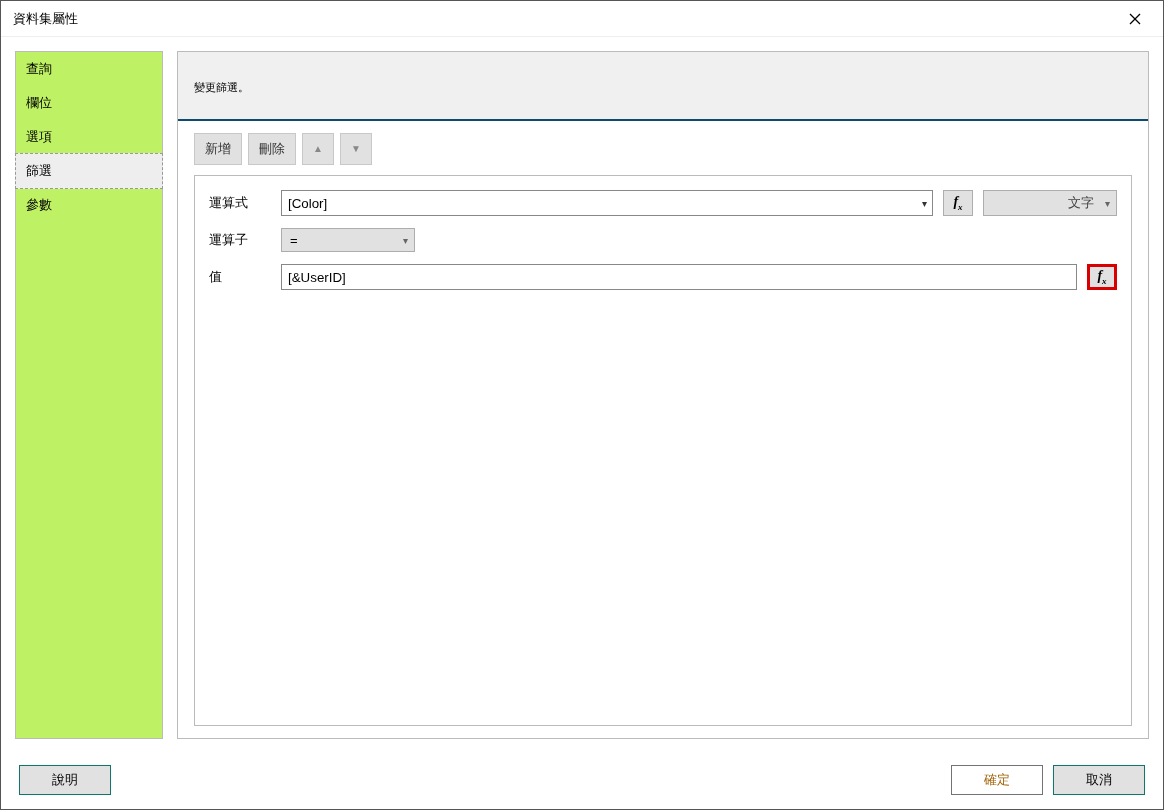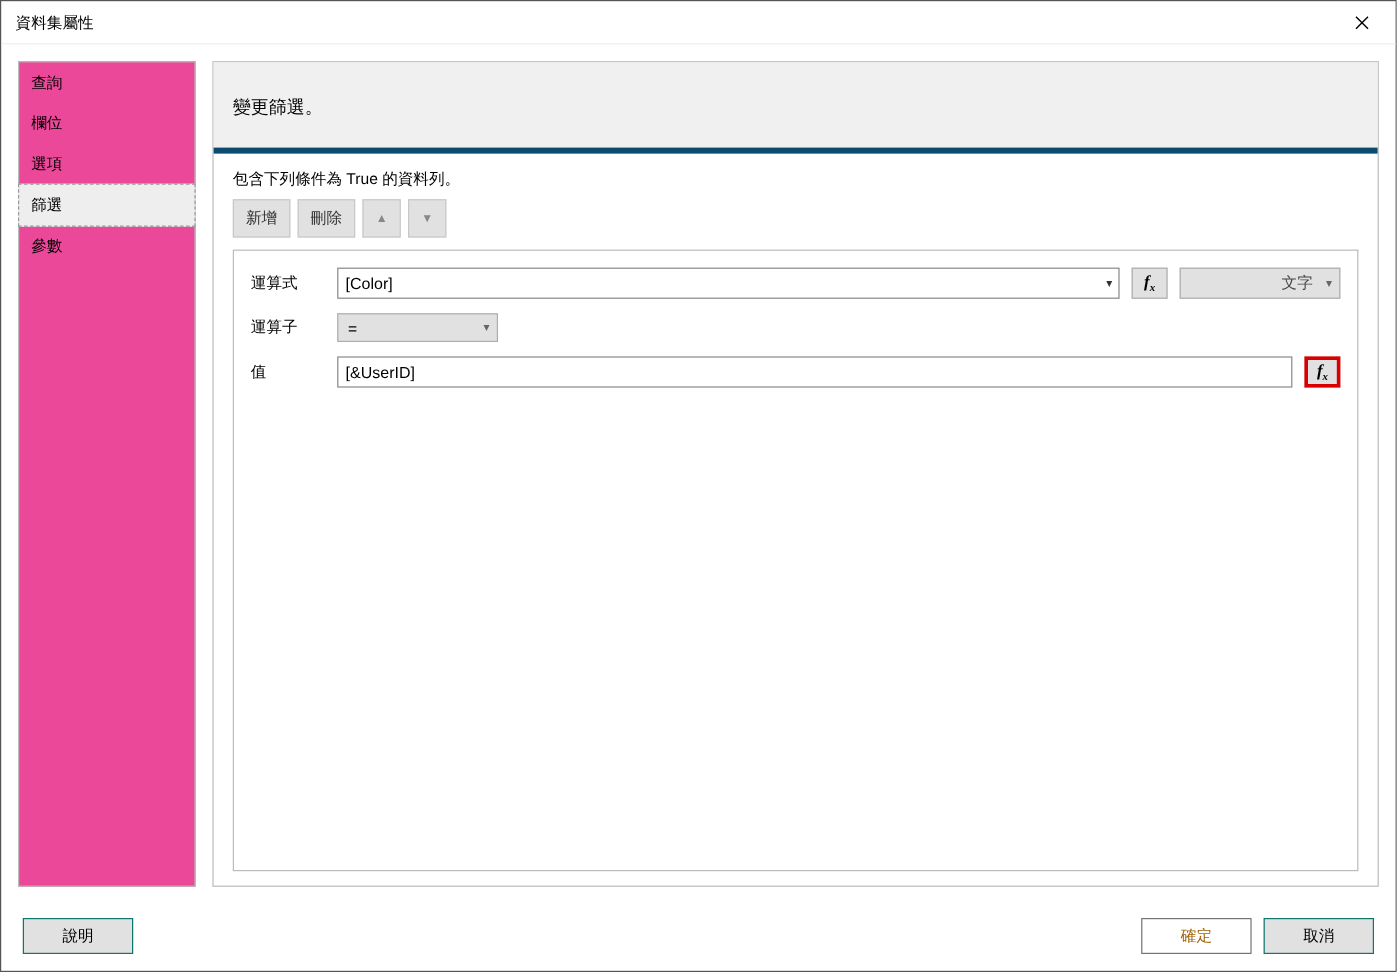--- a/index.html
+++ b/index.html
@@ -36,21 +36,21 @@
   .body {
     flex: 1;
     display: flex;
     padding: 14px;
     gap: 14px;
     min-height: 0;
   }
   .sidebar {
     width: 148px;
     border: 1px solid #bbb;
-    background: #ec4899;
+    background: #bef264;
     display: flex;
     flex-direction: column;
   }
   .sidebar-item {
     padding: 8px 10px;
     cursor: pointer;
     border-bottom: none;
   }
   .sidebar-item.selected {
     background: #eee;
@@ -58,23 +58,23 @@
     margin: -1px;
   }
   .content {
     flex: 1;
     display: flex;
     flex-direction: column;
     border: 1px solid #bbb;
   }
   .content-header {
     background: #f0f0f0;
-    border-bottom: 5px solid #0c4a6e;
+    border-bottom: 2px solid #0c4a6e;
     padding: 28px 16px 24px 16px;
-    font-size: 15px;
+    font-size: 11px;
   }
   .content-body {
     padding: 12px 16px;
     flex: 1;
     display: flex;
     flex-direction: column;
   }
   .instruction { margin-bottom: 8px; }
   .toolbar {
     display: flex;
@@ -222,21 +222,20 @@
       <div class="sidebar-item">欄位</div>
       <div class="sidebar-item">選項</div>
       <div class="sidebar-item selected">篩選</div>
       <div class="sidebar-item">參數</div>
     </div>
 
     <div class="content">
       <div class="content-header">變更篩選。</div>
 
       <div class="content-body">
-        <div class="instruction">包含下列條件為 True 的資料列。</div>
 
         <div class="toolbar">
           <div class="tb-btn">新增</div>
           <div class="tb-btn">刪除</div>
           <div class="tb-btn icon-only">
             <span style="font-size:10px;">▲</span>
           </div>
           <div class="tb-btn icon-only">
             <span style="font-size:10px;">▼</span>
           </div>

